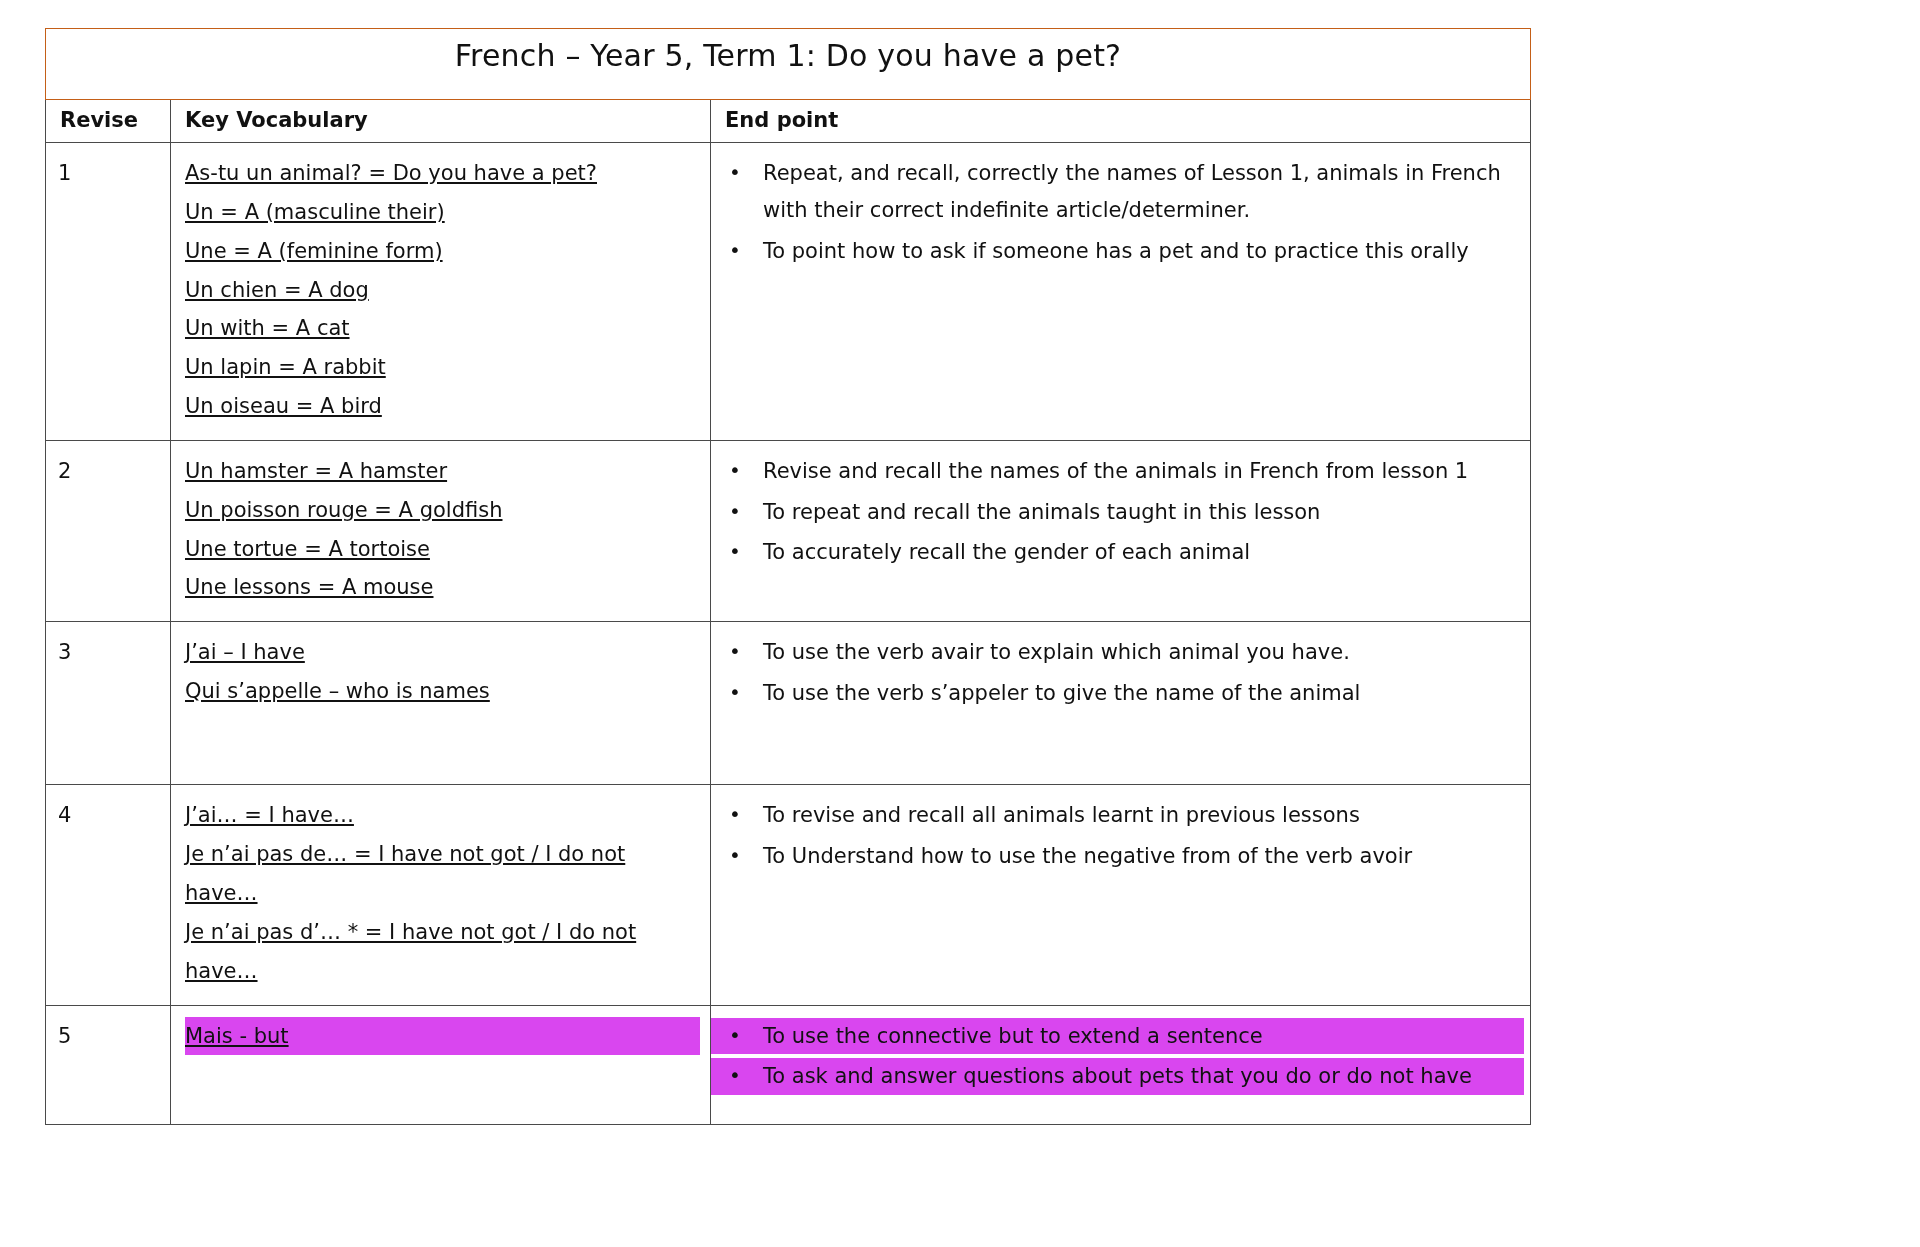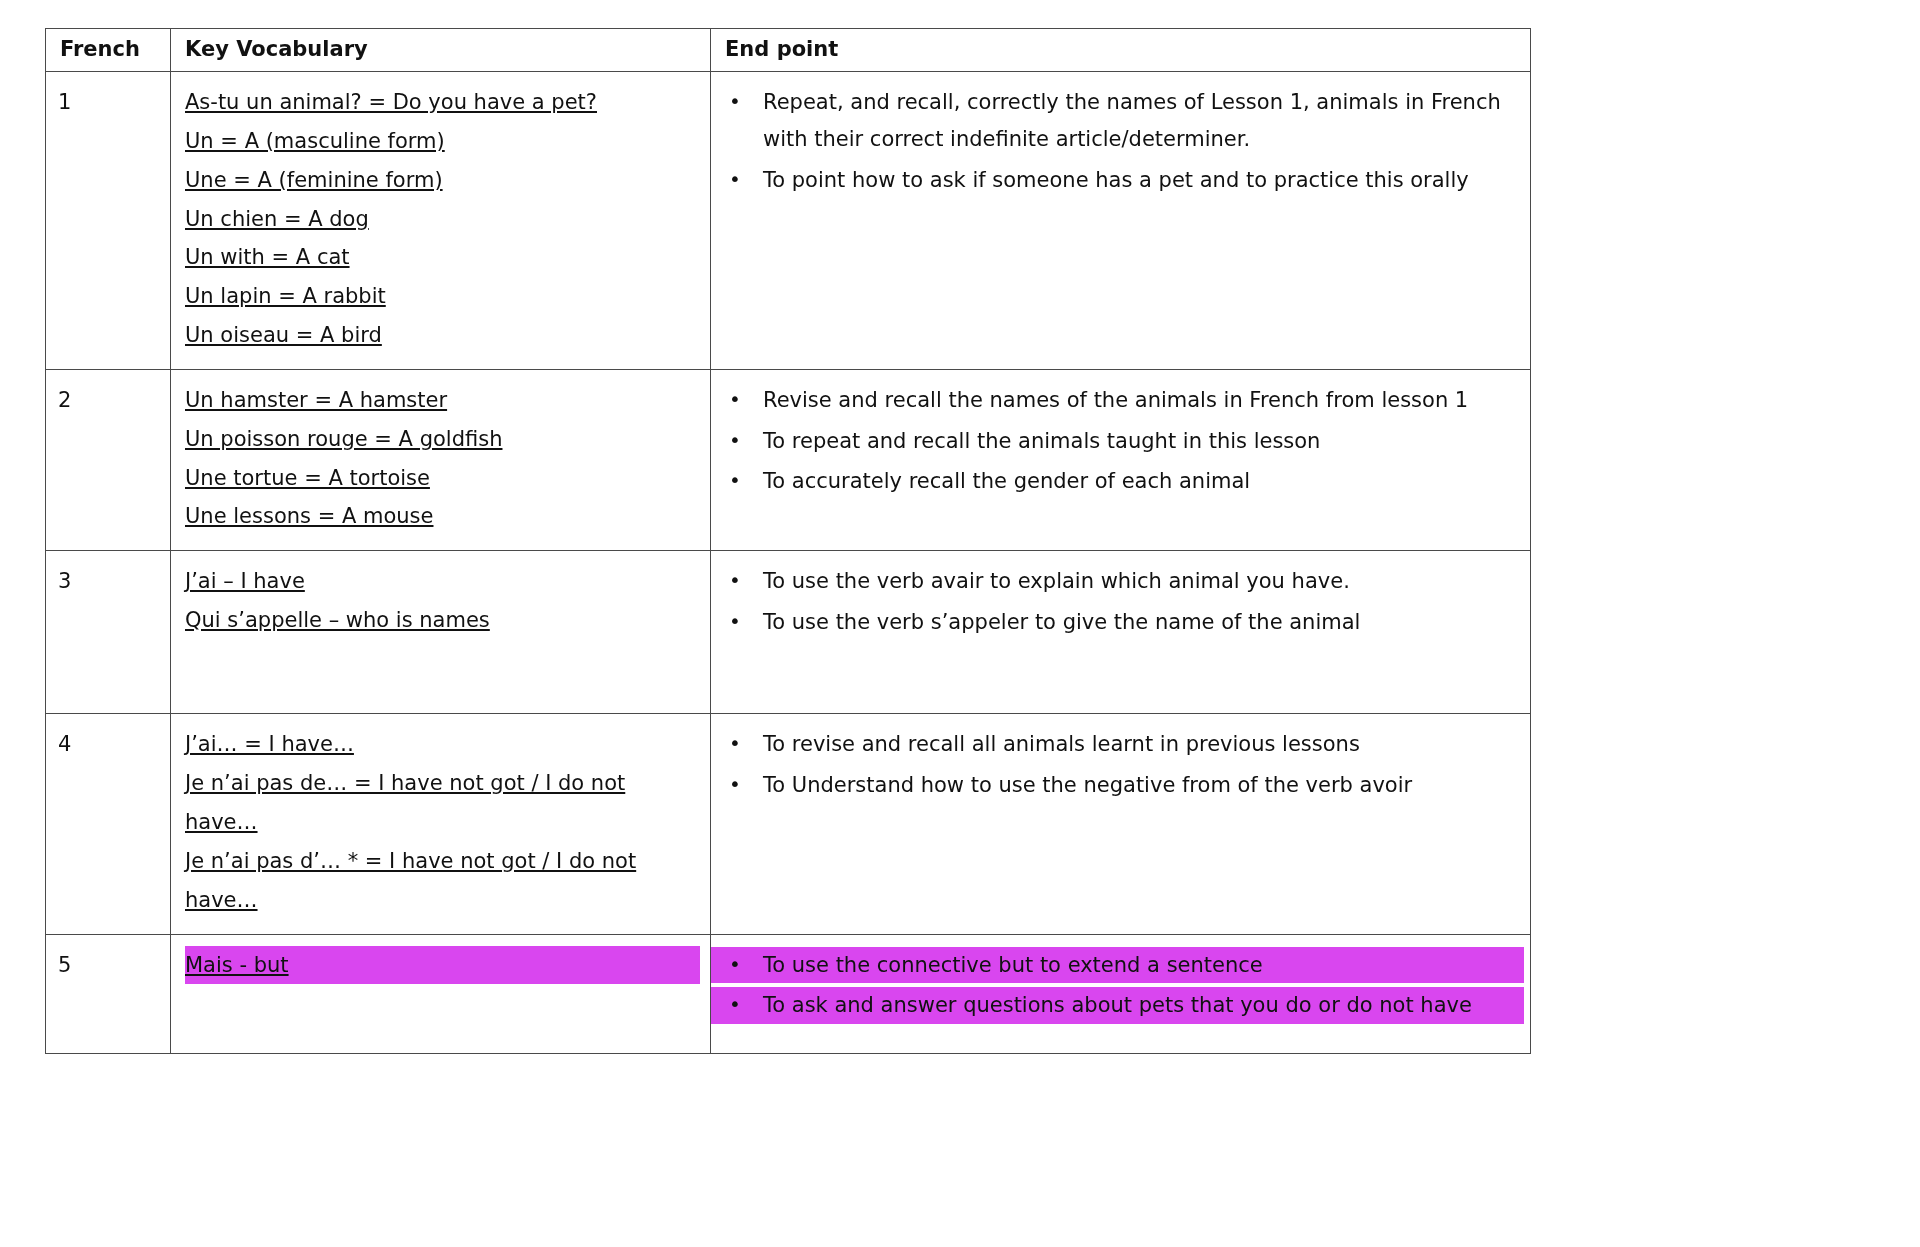--- a/index.html
+++ b/index.html
@@ -122,41 +122,46 @@
 <div class="page">
 
   <table class="curriculum">
     <colgroup>
       <col class="c-lesson">
       <col class="c-vocab">
       <col class="c-end">
     </colgroup>
     <tbody>
 
+      <tr>
+        <td class="title-cell" colspan="3">
+          <div class="title-text">French – Year 5, Term 1: Do you have a pet?</div>
+        </td>
+      </tr>
 
       <tr class="hdr">
         <td>
-          <div class="inner">French</div>
+          <div class="inner">Revise</div>
         </td>
         <td>
           <div class="inner">Key Vocabulary</div>
         </td>
         <td>
           <div class="inner">End point</div>
         </td>
       </tr>
 
       <tr class="r1">
         <td class="lesson-num">
           <div class="cell-inner">1</div>
         </td>
         <td>
           <div class="cell-inner">
             <span class="vocab-line">As-tu un animal? = Do you have a pet?</span>
-            <span class="vocab-line">Un = A (masculine form)</span>
+            <span class="vocab-line">Un = A (masculine their)</span>
             <span class="vocab-line">Une = A (feminine form)</span>
             <span class="vocab-line">Un chien = A dog</span>
             <span class="vocab-line">Un with = A cat</span>
             <span class="vocab-line">Un lapin = A rabbit</span>
             <span class="vocab-line">Un oiseau = A bird</span>
           </div>
         </td>
         <td class="endpoint-cell">
           <div class="cell-inner">
             <ul class="endpoints">

